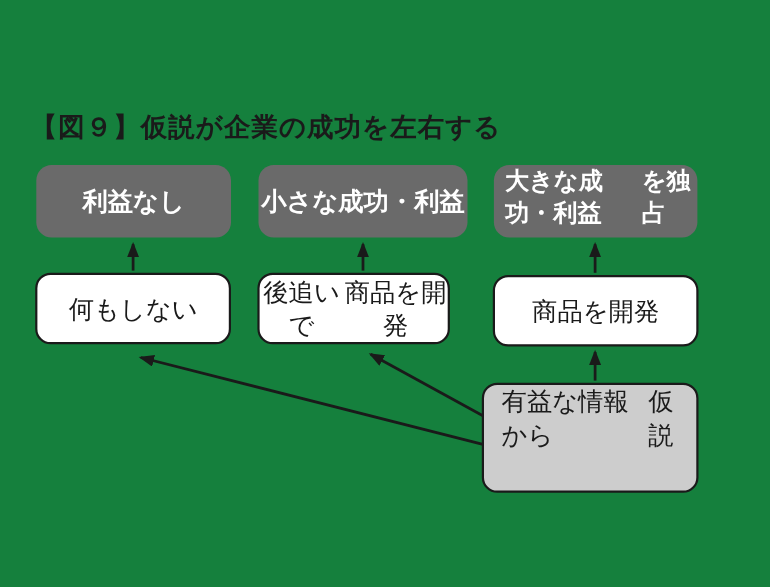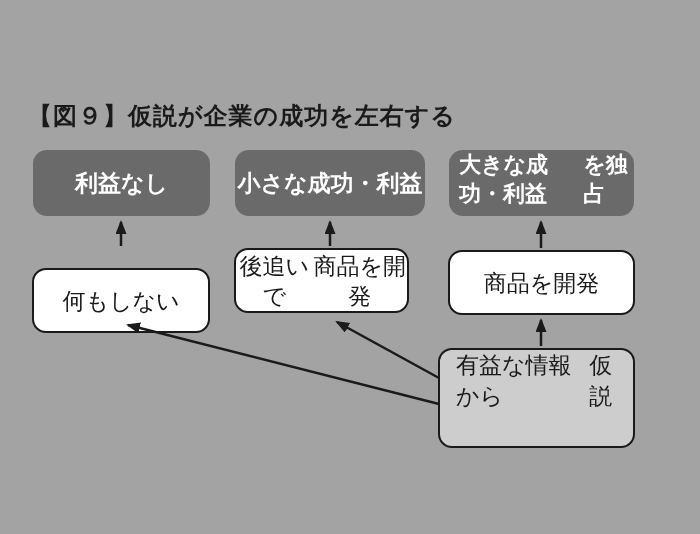--- a/index.html
+++ b/index.html
@@ -5,21 +5,21 @@
   :root{
     --dark-fill:#6a6a6a;
     --gray-fill:#cdcdcd;
     --ink:#1a1a1a;
     --light-text:#ffffff;
   }
   html,body{margin:0;padding:0;background:#ffffff;}
   .stage{
     position:relative;
     width:700px;height:534px;
-    background:#a3a3a3;
+    background:#15803d;
     font-family:"Liberation Sans","DejaVu Sans",sans-serif;
     overflow:hidden;
   }
   .title{
     position:absolute;left:28px;top:100px;margin:0;
     font-size:24px;font-weight:bold;color:var(--ink);
     letter-spacing:1px;white-space:nowrap;
   }
   .box{
     position:absolute;
@@ -47,21 +47,21 @@
     line-height:31px;
   }
   .box.left-text{
     align-items:flex-start;text-align:left;
     padding-left:10px;padding-right:4px;
     font-size:22px;line-height:29px;
   }
   #d1{left:33px;top:150px;width:177px;height:66px;}
   #d2{left:235px;top:150px;width:190px;height:66px;}
   #d3{left:449px;top:150px;width:185px;height:66px;}
-  #w1{left:32px;top:248px;width:178px;height:65px;margin-top:20px;}
+  #w1{left:32px;top:248px;width:178px;height:65px;}
   #w2{left:234px;top:248px;width:175px;height:65px;}
   #w3{left:448px;top:250px;width:187px;height:65px;}
   #g1{left:438px;top:348px;width:197px;height:100px;font-size:23px;}
   svg.arrows{position:absolute;left:0;top:0;width:700px;height:534px;pointer-events:none;}
   svg.arrows line{stroke:var(--ink);stroke-width:2.5;}
   svg.arrows .head{fill:var(--ink);}
 </style>
 </head>
 <body>
 

